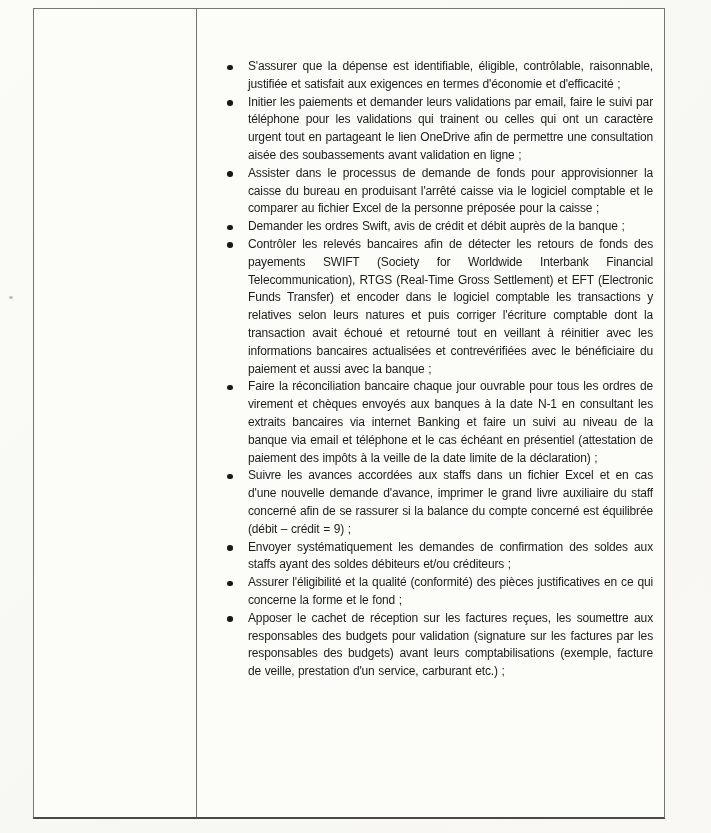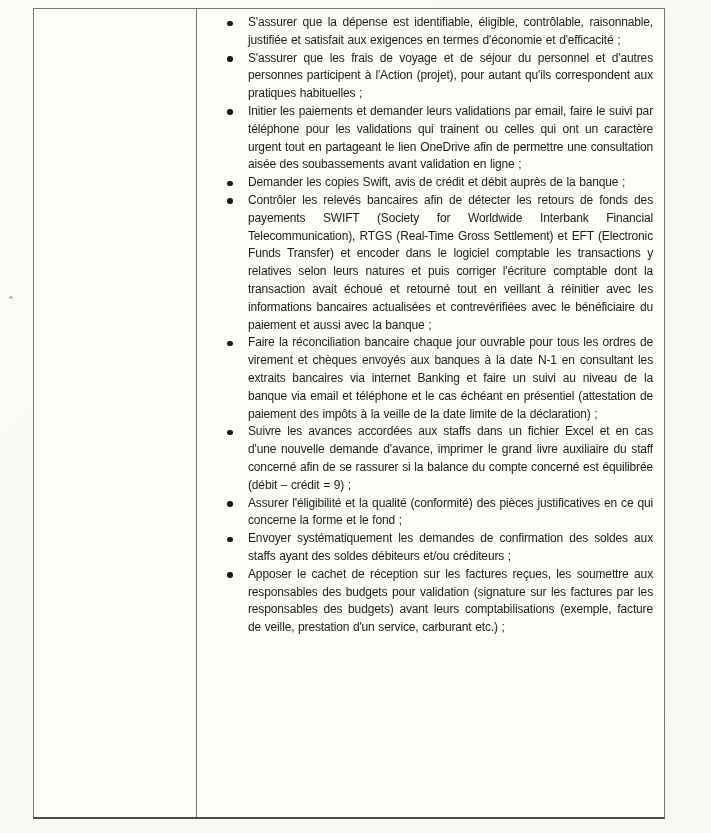--- a/index.html
+++ b/index.html
@@ -51,20 +51,21 @@
   .cell-left {
     width: 163px;
     flex: 0 0 163px;
     border-right: 1px solid #76756e;
     background: #fcfcf9;
   }
   .cell-right {
     flex: 1 1 auto;
     padding: 5px 11px 8px 29px;
     overflow: hidden;
+    margin-top: 44px;
   }
   ul.task-list {
     margin: 0;
     padding: 0;
     list-style: none;
   }
   li.task-item {
     position: relative;
     padding-left: 22px;
     text-align: justify;
@@ -95,49 +96,49 @@
     <div class="cell-left"></div>
 
     <div class="cell-right">
       <ul class="task-list">
         <li class="task-item">
           <span class="bullet-dot"></span>
           <span class="task-text">S'assurer que la dépense est identifiable, éligible, contrôlable, raisonnable, justifiée et satisfait aux exigences en termes d'économie et d'efficacité ;</span>
         </li>
         <li class="task-item">
           <span class="bullet-dot"></span>
-          <span class="task-text">S'assurer que les frais de voyage et de séjour du personnel et d'autres personnes participent à l'Action (projet), pour autant qu'ils correspondent aux pratiques habituelles ;</span>
-        </li>
-        <li class="task-item">
-          <span class="bullet-dot"></span>
           <span class="task-text">Initier les paiements et demander leurs validations par email, faire le suivi par téléphone pour les validations qui trainent ou celles qui ont un caractère urgent tout en partageant le lien OneDrive afin de permettre une consultation aisée des soubassements avant validation en ligne ;</span>
         </li>
         <li class="task-item">
           <span class="bullet-dot"></span>
-          <span class="task-text">Demander les copies Swift, avis de crédit et débit auprès de la banque ;</span>
+          <span class="task-text">Assister dans le processus de demande de fonds pour approvisionner la caisse du bureau en produisant l'arrêté caisse via le logiciel comptable et le comparer au fichier Excel de la personne préposée pour la caisse ;</span>
+        </li>
+        <li class="task-item">
+          <span class="bullet-dot"></span>
+          <span class="task-text">Demander les ordres Swift, avis de crédit et débit auprès de la banque ;</span>
         </li>
         <li class="task-item">
           <span class="bullet-dot"></span>
           <span class="task-text">Contrôler les relevés bancaires afin de détecter les retours de fonds des payements SWIFT (Society for Worldwide Interbank Financial Telecommunication), RTGS (Real-Time Gross Settlement) et EFT (Electronic Funds Transfer) et encoder dans le logiciel comptable les transactions y relatives selon leurs natures et puis corriger l'écriture comptable dont la transaction avait échoué et retourné tout en veillant à réinitier avec les informations bancaires actualisées et contrevérifiées avec le bénéficiaire du paiement et aussi avec la banque ;</span>
         </li>
         <li class="task-item">
           <span class="bullet-dot"></span>
           <span class="task-text">Faire la réconciliation bancaire chaque jour ouvrable pour tous les ordres de virement et chèques envoyés aux banques à la date N-1 en consultant les extraits bancaires via internet Banking et faire un suivi au niveau de la banque via email et téléphone et le cas échéant en présentiel (attestation de paiement des impôts à la veille de la date limite de la déclaration) ;</span>
         </li>
         <li class="task-item">
           <span class="bullet-dot"></span>
           <span class="task-text">Suivre les avances accordées aux staffs dans un fichier Excel et en cas d'une nouvelle demande d'avance, imprimer le grand livre auxiliaire du staff concerné afin de se rassurer si la balance du compte concerné est équilibrée (débit – crédit = 9) ;</span>
         </li>
         <li class="task-item">
           <span class="bullet-dot"></span>
-          <span class="task-text">Assurer l'éligibilité et la qualité (conformité) des pièces justificatives en ce qui concerne la forme et le fond ;</span>
+          <span class="task-text">Envoyer systématiquement les demandes de confirmation des soldes aux staffs ayant des soldes débiteurs et/ou créditeurs ;</span>
         </li>
         <li class="task-item">
           <span class="bullet-dot"></span>
-          <span class="task-text">Envoyer systématiquement les demandes de confirmation des soldes aux staffs ayant des soldes débiteurs et/ou créditeurs ;</span>
+          <span class="task-text">Assurer l'éligibilité et la qualité (conformité) des pièces justificatives en ce qui concerne la forme et le fond ;</span>
         </li>
         <li class="task-item">
           <span class="bullet-dot"></span>
           <span class="task-text">Apposer le cachet de réception sur les factures reçues, les soumettre aux responsables des budgets pour validation (signature sur les factures par les responsables des budgets) avant leurs comptabilisations (exemple, facture de veille, prestation d'un service, carburant etc.) ;</span>
         </li>
       </ul>
     </div>
   </div>
 </div>
 

